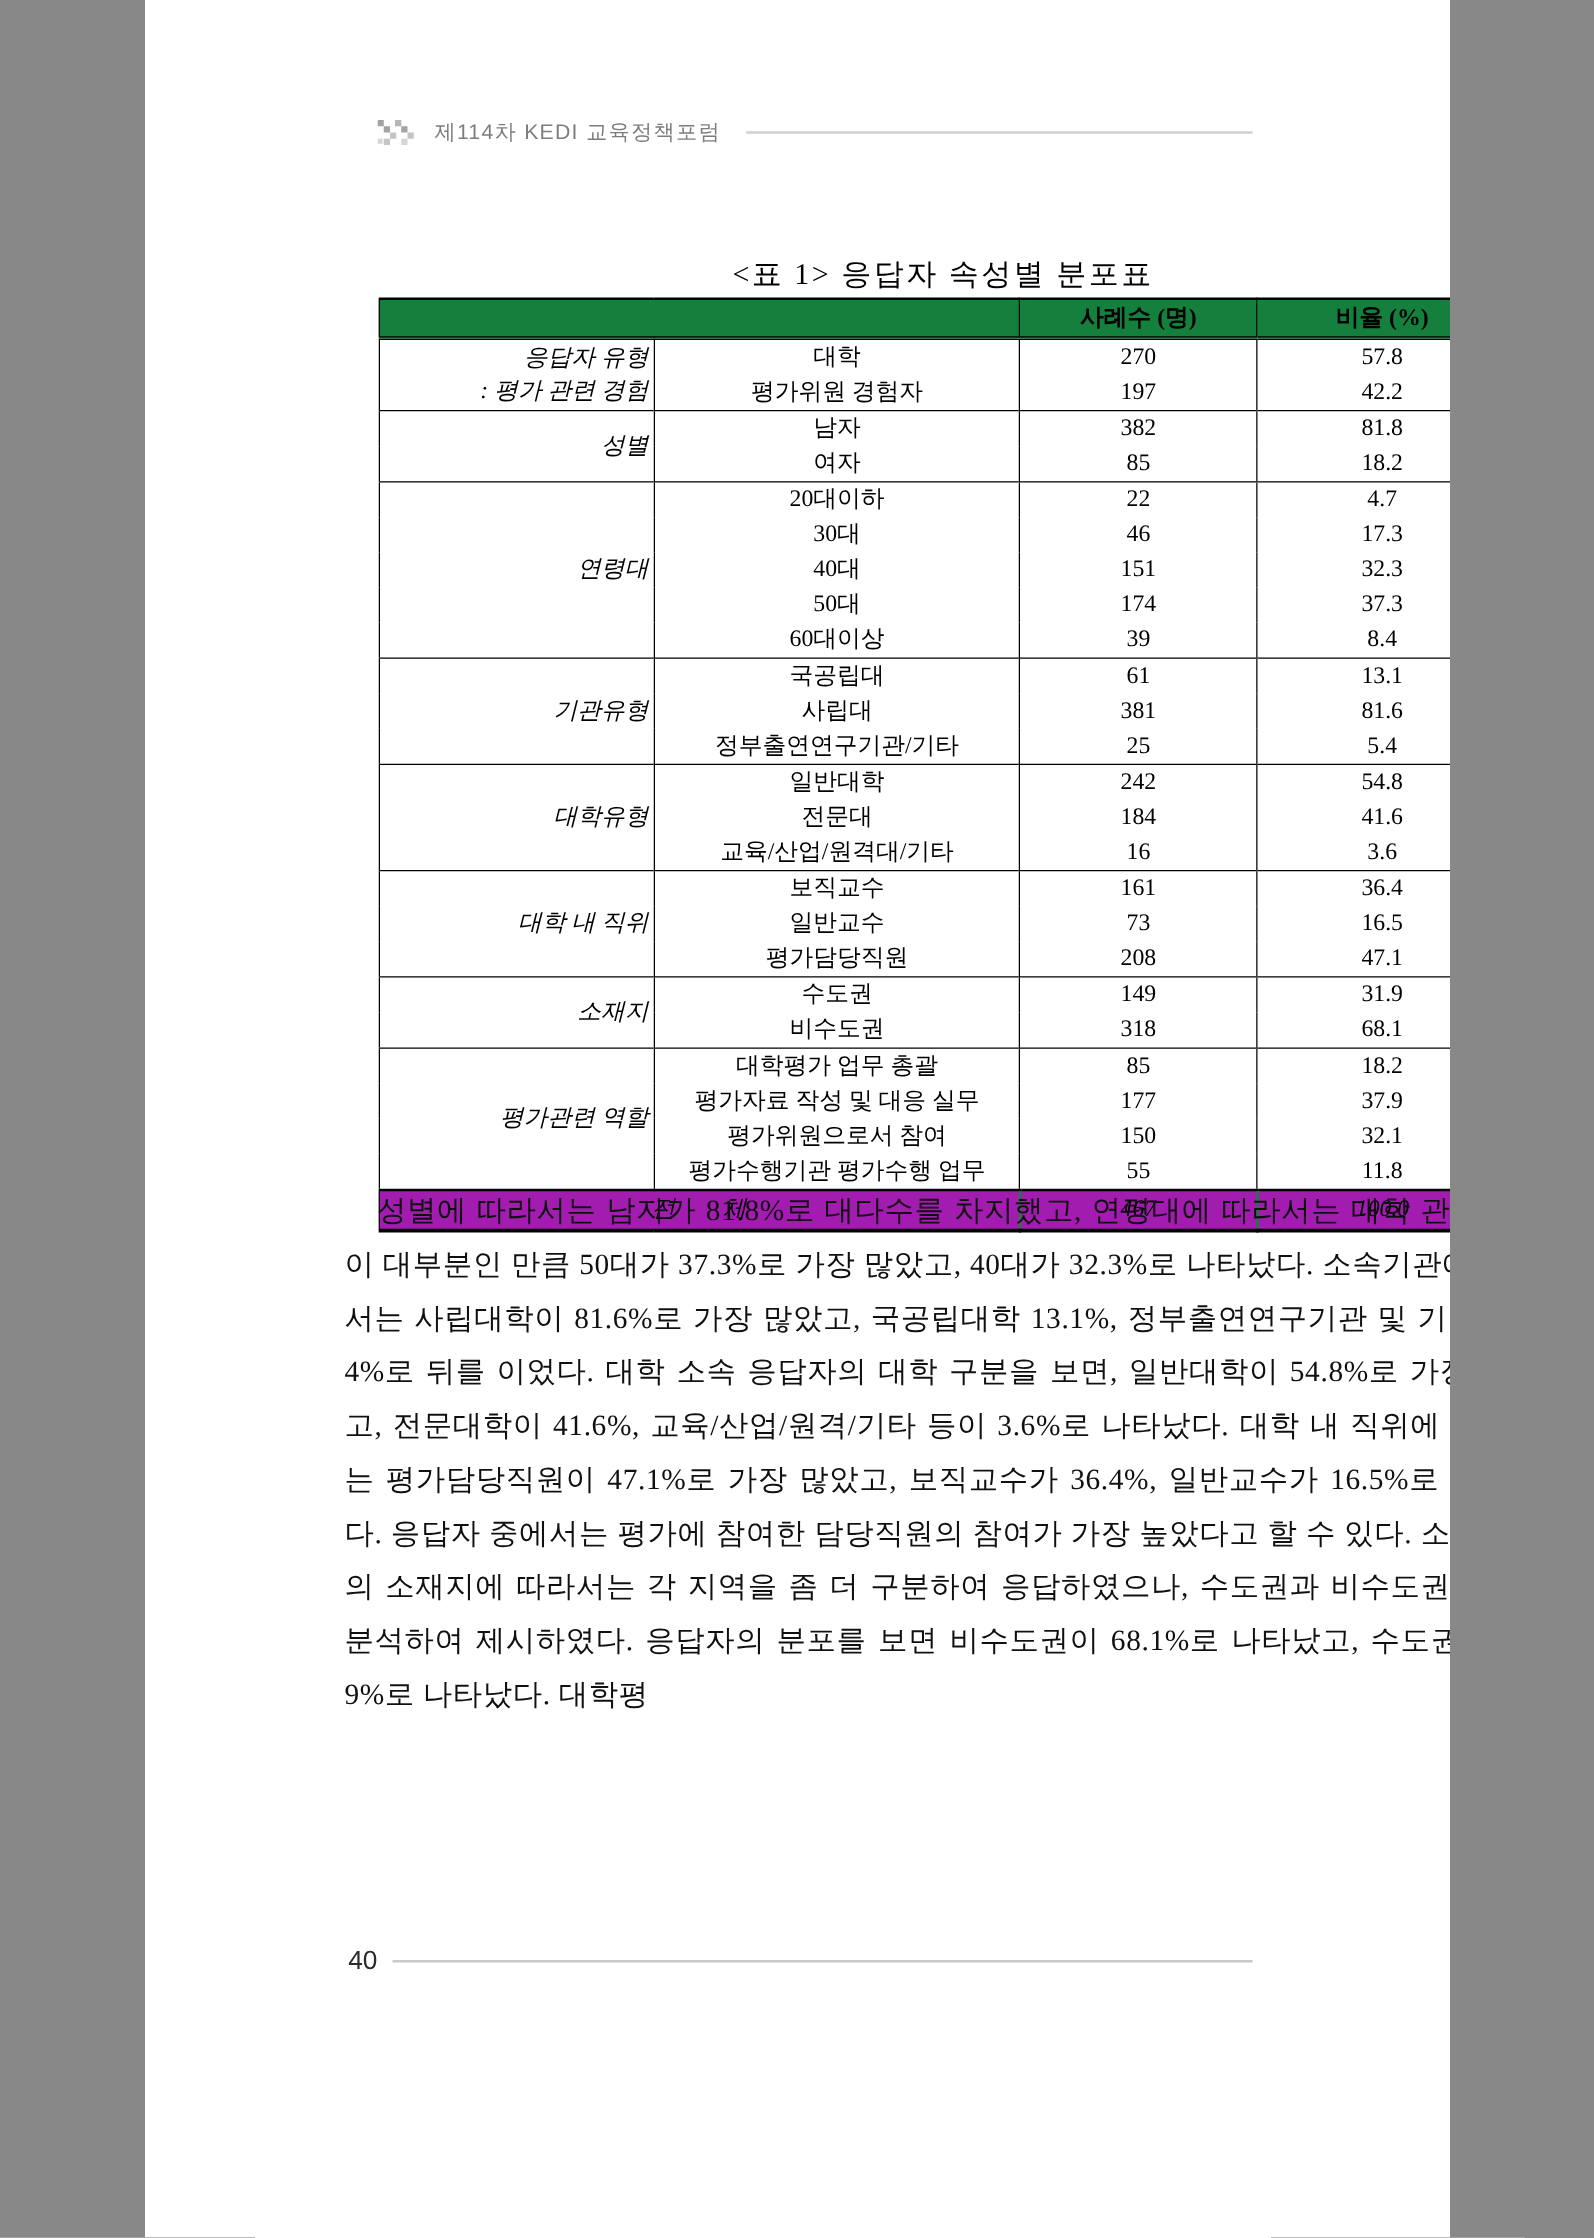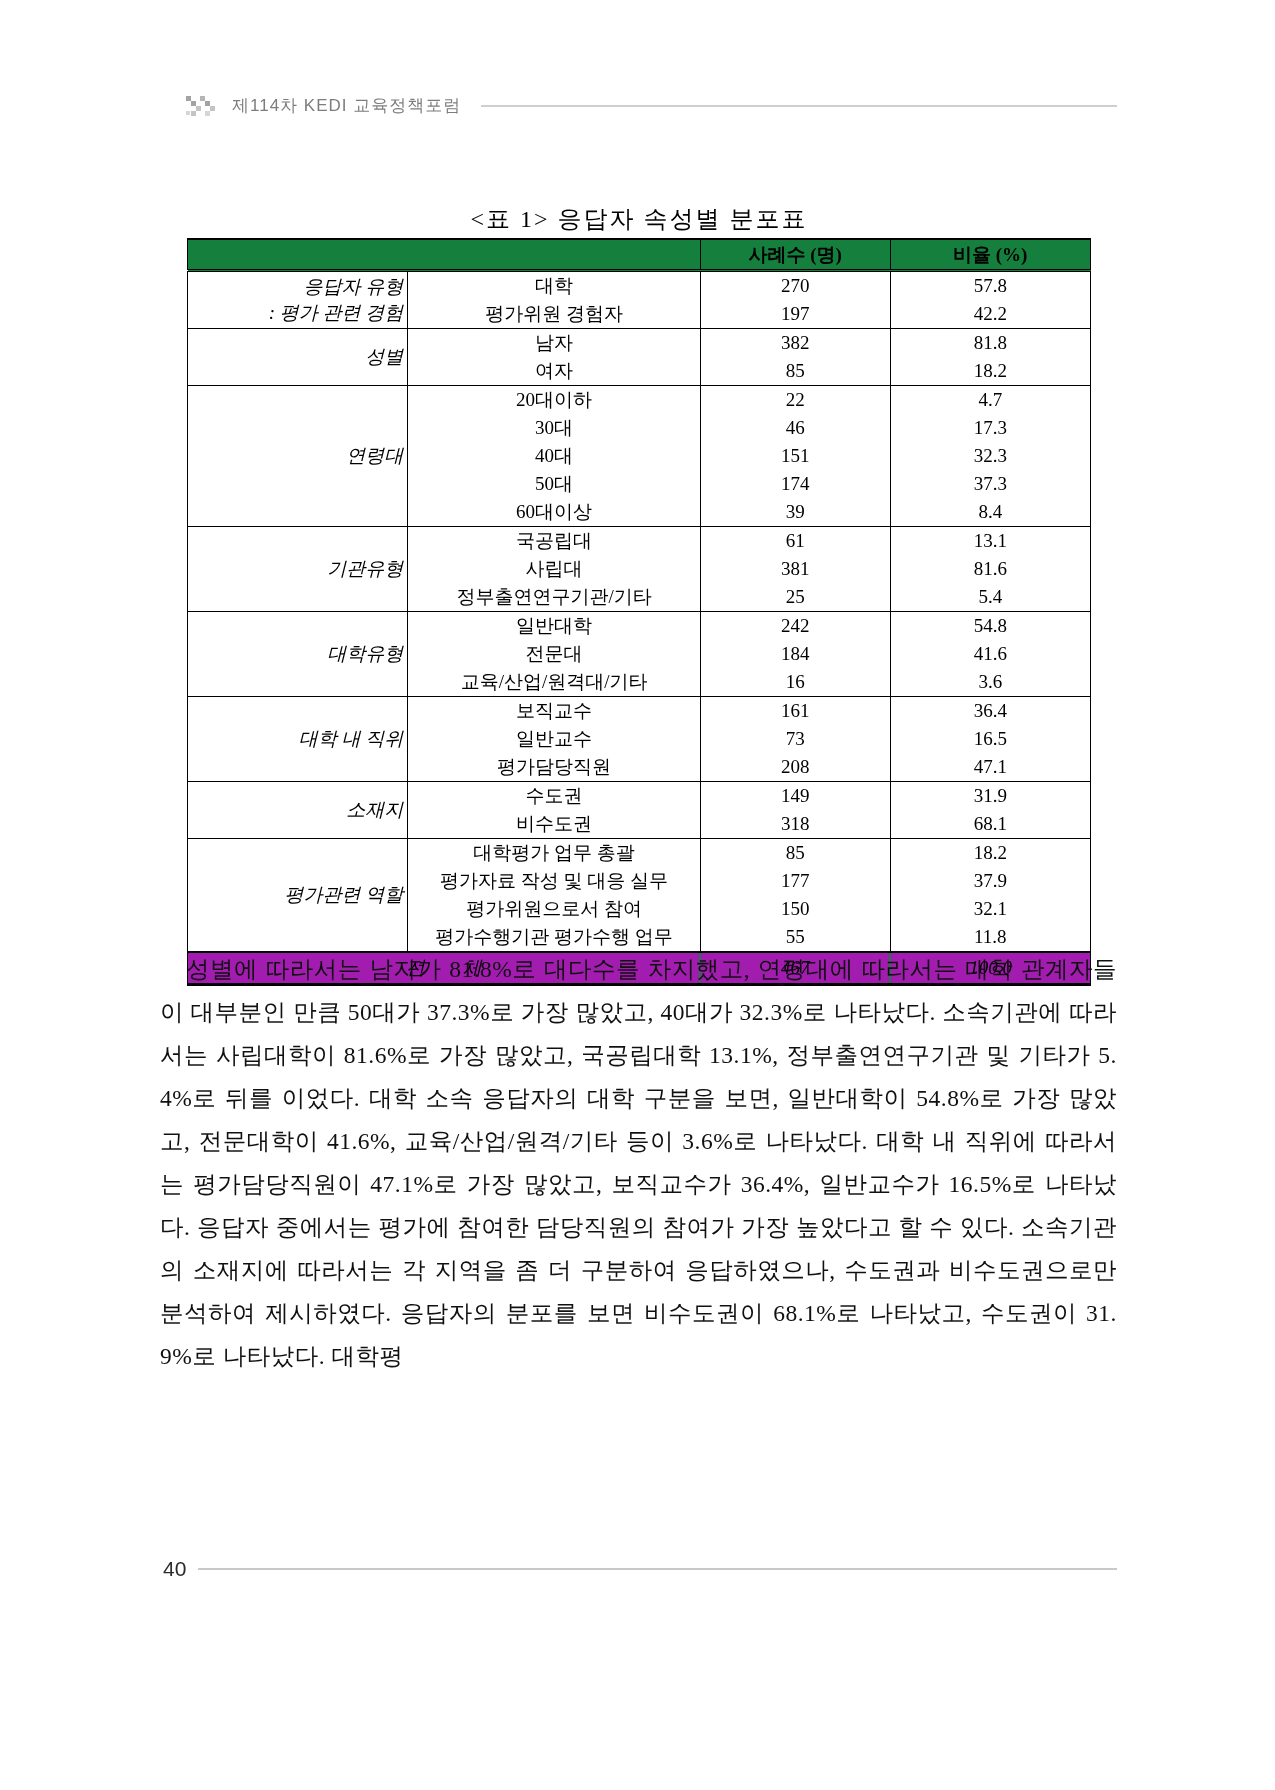--- a/index.html
+++ b/index.html
@@ -1,18 +1,18 @@
 <!DOCTYPE html>
 <html><head>
 <meta charset="utf-8">
 <style>
   html,body{margin:0;padding:0;background:#888;}
   .page{
     position:relative;
-    width:1275px;height:1790px;
+    width:1044px;height:1790px;
     margin:0 auto;
     background:#ffffff;
     font-family:"Liberation Serif","DejaVu Serif",serif;
     color:#111;
     overflow:hidden;
   }
 
   
   .doc-header{
     position:absolute;top:94px;left:186px;right:158px;

